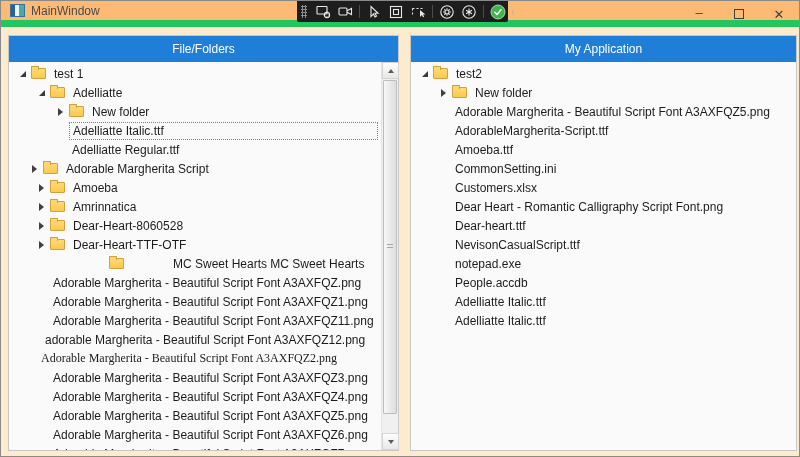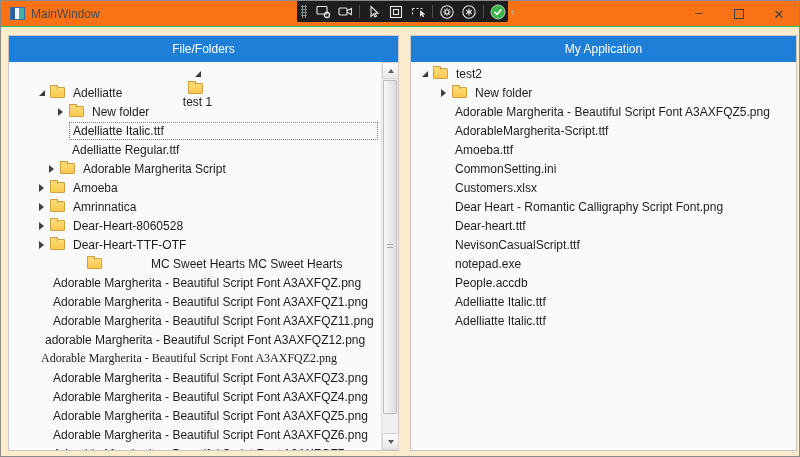--- a/index.html
+++ b/index.html
@@ -11,23 +11,23 @@
   }
   .window {
     position:absolute; inset:0;
     border:1px solid #8a8a8a;
     background:var(--window-bg,#fcebcd);
   }
 
   
   .titlebar {
     position:absolute; top:0; left:0; right:0; height:26px;
-    background:#f97316;
+    background:#fdba74;
     display:flex; align-items:center;
-    border-bottom:1px solid #22c55e;
+    border-bottom:7px solid #22c55e;
   }
   .app-icon {
     width:15px; height:13px; margin:0 6px 0 9px; flex:none;
     border:1px solid #3c6ea5;
     background:linear-gradient(90deg,#2b5f9e 0 28%,#eef6f8 28% 58%,#41b0a0 58% 100%);
   }
   .title-text { font-size:12px; color:#4a4a4a; }
   .win-controls { position:absolute; right:0; top:0; height:26px; display:flex; }
   .win-btn {
     width:40px; height:26px; display:flex; align-items:center; justify-content:center;
@@ -197,21 +197,21 @@
       </svg>
     </span>
     <span class="tb-chevron">‹</span>
   </div>
 
   <div class="content">
 
     <div class="panel panel-left">
       <div class="panel-header">File/Folders</div>
       <div id="left-tree" class="tree tree-left">
-          <div class="trow" style="padding-left: 5px; flex-direction: column;">
+          <div class="trow" style="padding-left: 5px;">
             <span class="exp">
               <span class="tri-exp"></span>
             </span>
             <span class="ficon"></span>
             <span class="lab">test 1</span>
           </div>
           <div class="trow" style="padding-left: 24px;">
             <span class="exp">
               <span class="tri-exp"></span>
             </span>
@@ -226,21 +226,21 @@
             <span class="lab">New folder</span>
           </div>
           <div class="trow" style="padding-left: 43px;">
             <span class="exp"></span>
             <span class="lab focusbox">Adelliatte Italic.ttf</span>
           </div>
           <div class="trow" style="padding-left: 43px; text-align: right;">
             <span class="exp"></span>
             <span class="lab">Adelliatte Regular.ttf</span>
           </div>
-          <div class="trow" style="padding-left: 34px;">
+          <div class="trow" style="padding-left: 17px;">
             <span class="exp">
               <span class="tri-col"></span>
             </span>
             <span class="ficon"></span>
             <span class="lab">Adorable Margherita Script</span>
           </div>
           <div class="trow" style="padding-left: 24px;">
             <span class="exp">
               <span class="tri-col"></span>
             </span>
@@ -261,21 +261,21 @@
             <span class="ficon"></span>
             <span class="lab">Dear-Heart-8060528</span>
           </div>
           <div class="trow" style="padding-left: 24px;">
             <span class="exp">
               <span class="tri-col"></span>
             </span>
             <span class="ficon"></span>
             <span class="lab">Dear-Heart-TTF-OTF</span>
           </div>
-          <div class="trow" style="padding-left: 20px; gap: 41px;">
+          <div class="trow" style="padding-left: 42px; gap: 41px;">
             <span class="exp"></span>
             <span class="ficon"></span>
             <span class="lab">MC Sweet Hearts MC Sweet Hearts</span>
           </div>
           <div class="trow" style="padding-left: 24px;">
             <span class="exp"></span>
             <span class="lab">Adorable Margherita - Beautiful Script Font A3AXFQZ.png</span>
           </div>
           <div class="trow" style="padding-left: 24px;">
             <span class="exp"></span>

